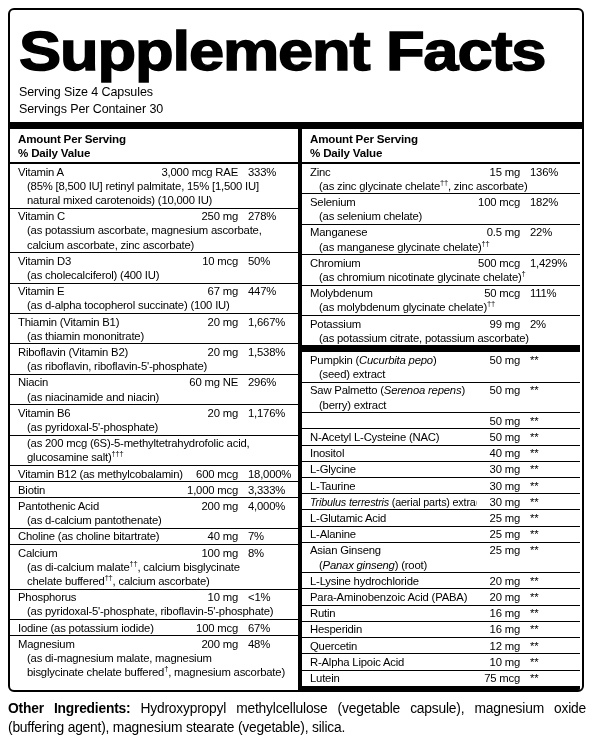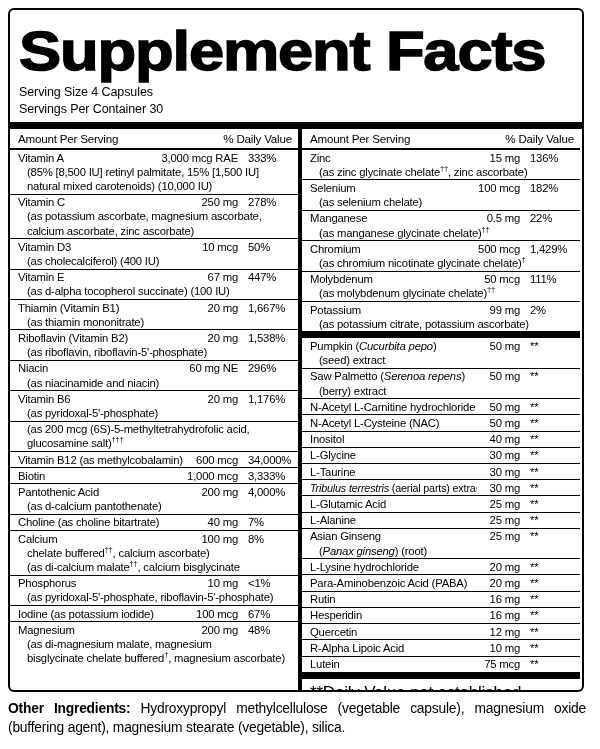--- a/index.html
+++ b/index.html
@@ -35,23 +35,23 @@
   .topbar { margin:4px -9px 0; }
 
   .table { flex:1; display:flex; align-items:stretch; margin:0 -9px; }
   .col { display:flex; flex-direction:column; }
   .col-left  { width:288px; }
   .col-right { width:278px; }
   .vdiv { width:4px; background:#000; flex:none; }
 
   .colhead {
     display:flex; justify-content:space-between; align-items:baseline;
-    font-weight:normal; font-size:11.6px; line-height:14px;
+    font-weight:bold; font-size:11.6px; line-height:14px;
     padding:3px 6px 2px 8px; border-bottom:2.5px solid #000;
-    letter-spacing:-0.2px; white-space:nowrap;
+    letter-spacing:-0.2px; white-space:nowrap;flex-direction:column;
   }
 
   .row { padding:0.5px 6px 0.5px 8px; font-size:11.3px; line-height:14.2px; letter-spacing:-0.2px; }
   .row { border-top:1px solid #000; }
   .row.first { border-top:none; }
 
   .rline { display:flex; align-items:baseline; }
   .nname { flex:1 1 auto; min-width:0; white-space:nowrap; overflow:hidden; }
   .amt { margin-left:auto; flex:none; padding:0 10px 0 6px; white-space:nowrap; }
   .dvv { flex:none; width:44px; text-align:left; white-space:nowrap; }
@@ -163,21 +163,21 @@
             <div class="sub"><span>(as pyridoxal-5'-phosphate)</span></div>
           </div>
           <div class="row">
             <div class="sub"><span>(as 200 mcg (6S)-5-methyltetrahydrofolic acid,</span></div>
             <div class="sub"><span>glucosamine salt)</span><sup>†††</sup></div>
           </div>
           <div class="row">
             <div class="rline">
               <span class="nname"><span>Vitamin B12 (as methylcobalamin)</span></span>
               <span class="amt">600 mcg</span>
-              <span class="dvv">34,000%</span>
+              <span class="dvv">18,000%</span>
             </div>
           </div>
           <div class="row">
             <div class="rline">
               <span class="nname"><span>Biotin</span></span>
               <span class="amt">1,000 mcg</span>
               <span class="dvv">3,333%</span>
             </div>
           </div>
           <div class="row">
@@ -194,22 +194,22 @@
               <span class="amt">40 mg</span>
               <span class="dvv">7%</span>
             </div>
           </div>
           <div class="row">
             <div class="rline">
               <span class="nname"><span>Calcium</span></span>
               <span class="amt">100 mg</span>
               <span class="dvv">8%</span>
             </div>
+            <div class="sub"><span>(as di-calcium malate</span><sup>††</sup><span>, calcium bisglycinate</span></div>
             <div class="sub"><span>chelate buffered</span><sup>††</sup><span>, calcium ascorbate)</span></div>
-            <div class="sub"><span>(as di-calcium malate</span><sup>††</sup><span>, calcium bisglycinate</span></div>
           </div>
           <div class="row">
             <div class="rline">
               <span class="nname"><span>Phosphorus</span></span>
               <span class="amt">10 mg</span>
               <span class="dvv">&lt;1%</span>
             </div>
             <div class="sub"><span>(as pyridoxal-5'-phosphate, riboflavin-5'-phosphate)</span></div>
           </div>
           <div class="row">
@@ -297,21 +297,20 @@
           <div class="row">
             <div class="rline">
               <span class="nname"><span>Saw Palmetto (</span><span class="it">Serenoa repens</span><span>)</span></span>
               <span class="amt">50 mg</span>
               <span class="dvv">**</span>
             </div>
             <div class="sub"><span>(berry) extract</span></div>
           </div>
           <div class="row">
             <div class="rline">
-              <span class="nname"><span>N-Acetyl L-Carnitine hydrochloride</span></span>
               <span class="amt">50 mg</span>
               <span class="dvv">**</span>
             </div>
           </div>
           <div class="row">
             <div class="rline">
               <span class="nname"><span>N-Acetyl L-Cysteine (NAC)</span></span>
               <span class="amt">50 mg</span>
               <span class="dvv">**</span>
             </div>

